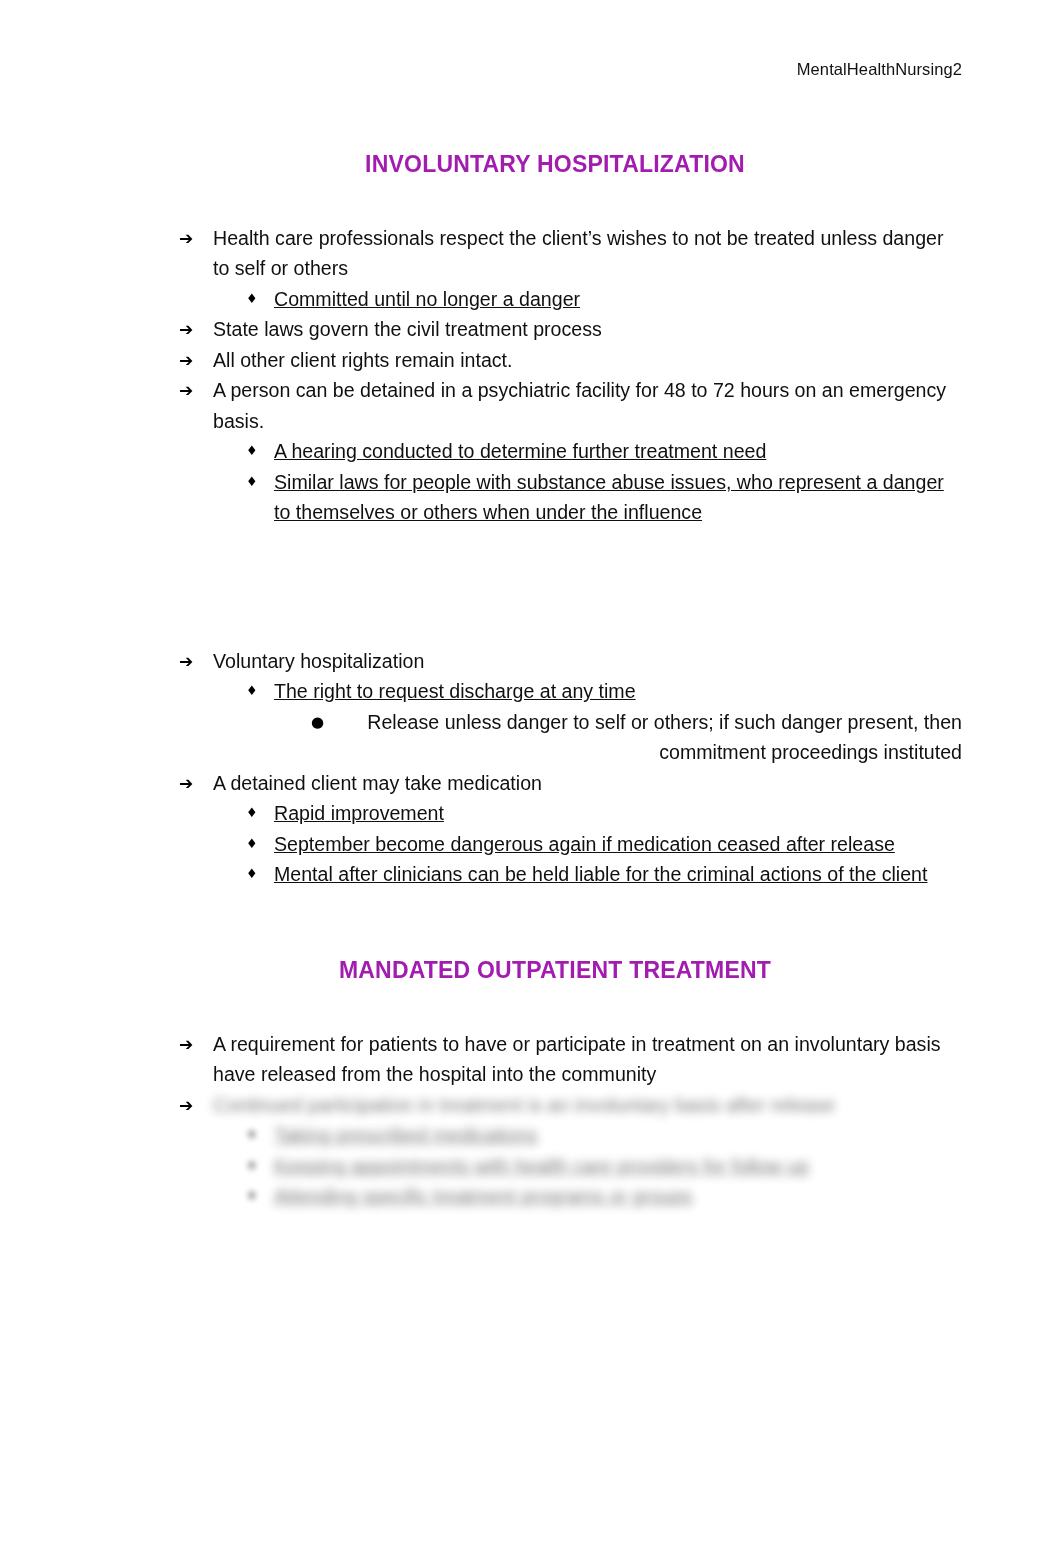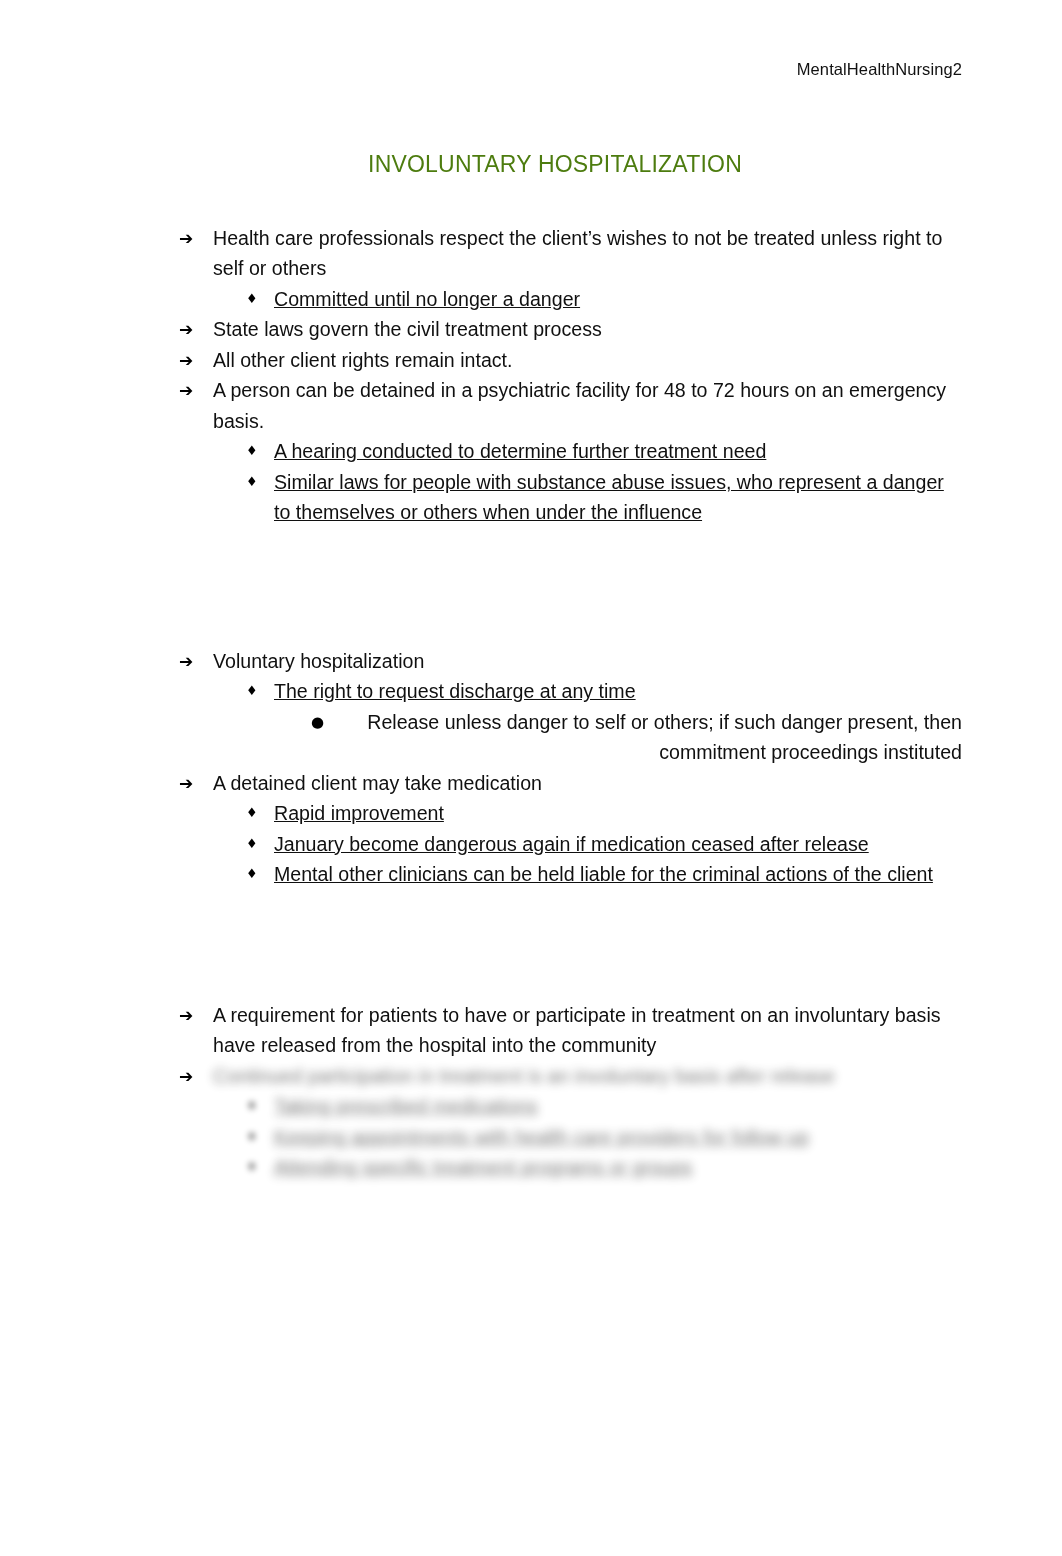--- a/index.html
+++ b/index.html
@@ -37,24 +37,24 @@
   .content {
     position: absolute;
     left: 124px;
     top: 150px;
     width: 814px;
   }
 
   
   .section-heading {
     text-align: center;
-    font-weight: normal;
+    font-weight: bold;
     font-size: 23px;
     letter-spacing: 0.2px;
-    color: #4d7c0f;
+    color: #a21caf;
     margin: 0;
     line-height: 1.25;
   }
 
   .section {
     margin: 0;
   }
   .spacer-after-heading { height: 44px; }
   .spacer-between-sections { height: 74px; }
   .spacer-between-sections-b { height: 66px; }
@@ -136,21 +136,21 @@
   <div class="doc-header">MentalHealthNursing2</div>
 
   <div class="content">
 
     <div class="section">
       <h2 class="section-heading">INVOLUNTARY HOSPITALIZATION</h2>
       <div class="spacer-after-heading"></div>
       <ul class="list">
         <li class="item lvl1">
           <span class="bullet">➔</span>
-          <span class="text">Health care professionals respect the client’s wishes to not be treated unless right to self or others</span>
+          <span class="text">Health care professionals respect the client’s wishes to not be treated unless danger to self or others</span>
         </li>
         <li class="item lvl2">
           <span class="bullet">♦</span>
           <span class="text">Committed until no longer a danger</span>
         </li>
         <li class="item lvl1">
           <span class="bullet">➔</span>
           <span class="text">State laws govern the civil treatment process</span>
         </li>
         <li class="item lvl1">
@@ -192,32 +192,33 @@
         <li class="item lvl1">
           <span class="bullet">➔</span>
           <span class="text">A detained client may take medication</span>
         </li>
         <li class="item lvl2">
           <span class="bullet">♦</span>
           <span class="text">Rapid improvement</span>
         </li>
         <li class="item lvl2">
           <span class="bullet">♦</span>
-          <span class="text">January become dangerous again if medication ceased after release</span>
-        </li>
-        <li class="item lvl2">
-          <span class="bullet">♦</span>
-          <span class="text">Mental other clinicians can be held liable for the criminal actions of the client</span>
+          <span class="text">September become dangerous again if medication ceased after release</span>
+        </li>
+        <li class="item lvl2">
+          <span class="bullet">♦</span>
+          <span class="text">Mental after clinicians can be held liable for the criminal actions of the client</span>
         </li>
       </ul>
     </div>
 
     <div class="spacer-between-sections-b"></div>
 
     <div class="section">
+      <h2 class="section-heading">MANDATED OUTPATIENT TREATMENT</h2>
       <div class="spacer-after-heading"></div>
       <ul class="list">
         <li class="item lvl1">
           <span class="bullet">➔</span>
           <span class="text">A requirement for patients to have or participate in treatment on an involuntary basis have released from the hospital into the community</span>
         </li>
       </ul>
       <ul class="list obscured">
         <li class="item lvl1">
           <span class="bullet">➔</span>

